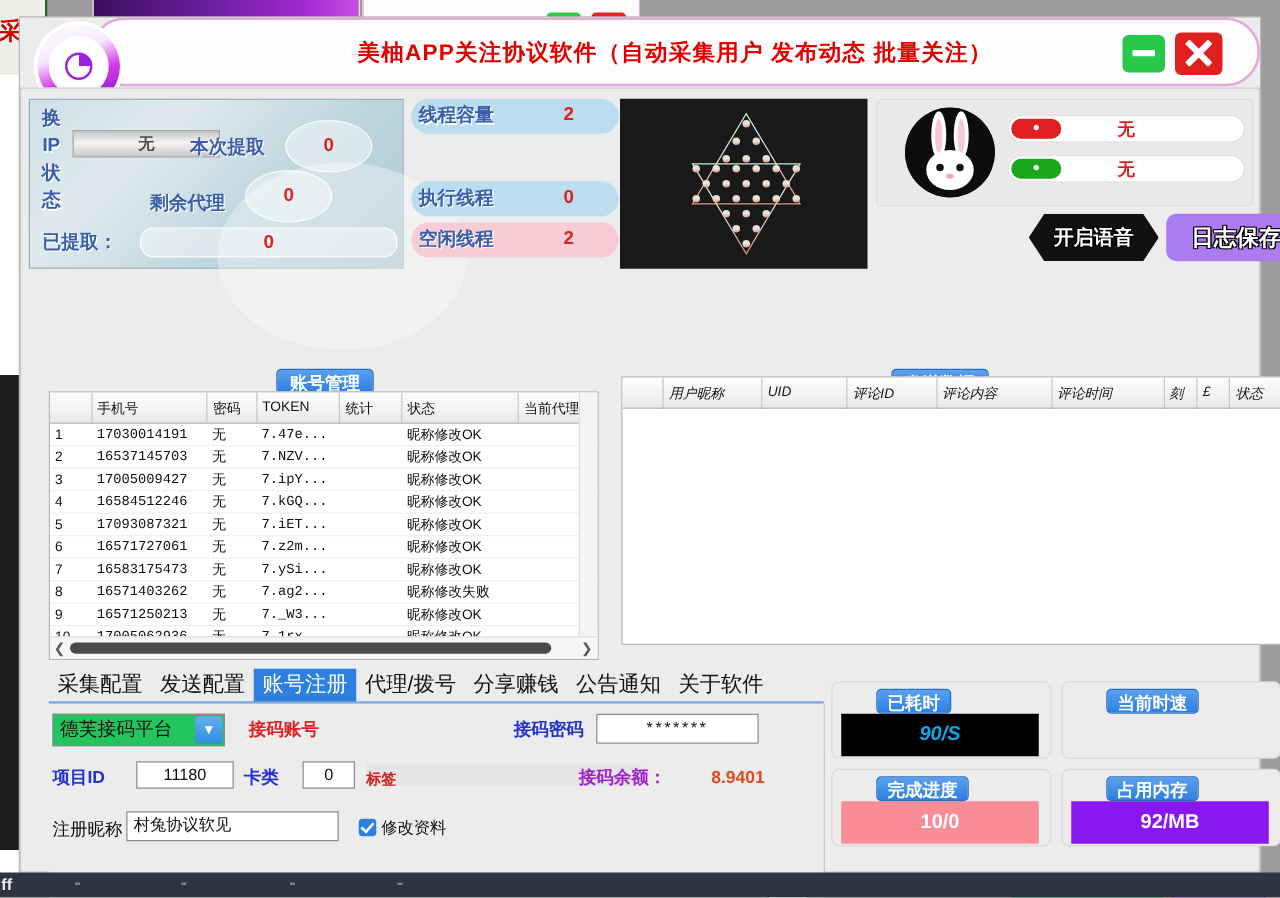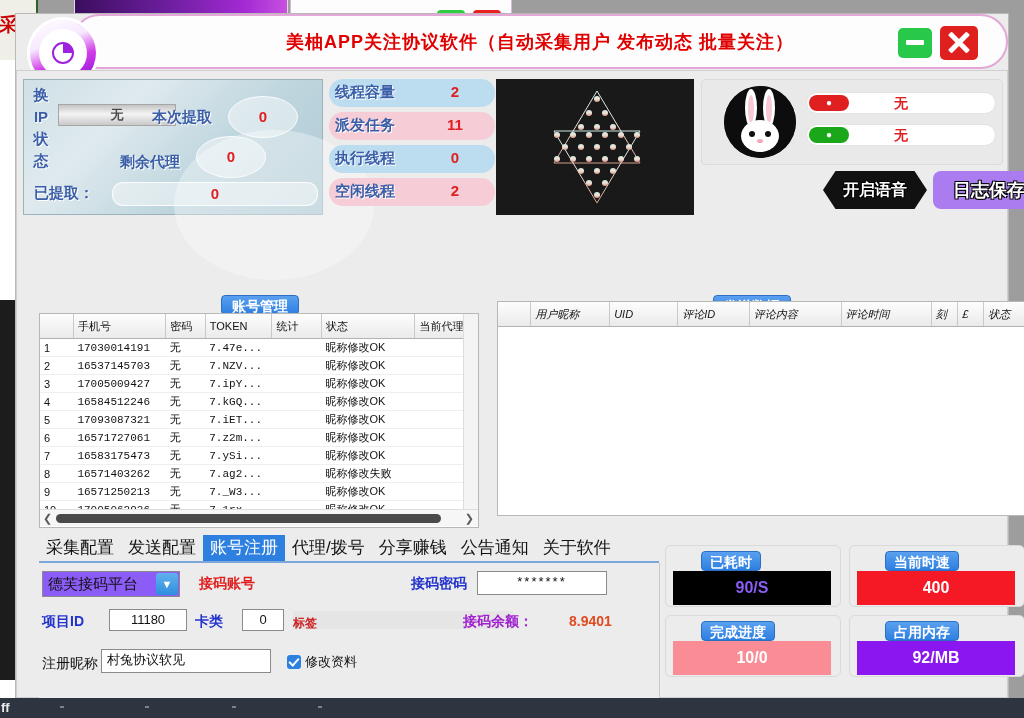--- a/index.html
+++ b/index.html
@@ -260,21 +260,21 @@
   #form-panel{
     position:absolute;left:22px;top:492px;width:620px;height:180px;
     background:#ececec;
   }
   .fl{position:absolute;font-size:14px;font-weight:bold;}
   .finput{
     position:absolute;background:#fff;border:1px solid #8a8a8a;box-sizing:border-box;
     font-size:13px;text-align:center;line-height:20px;color:#111;
   }
   #sel-platform{
-    position:absolute;left:3px;top:8px;width:138px;height:26px;background:#8b5cf6;
+    position:absolute;left:3px;top:8px;width:138px;height:26px;background:#22c55e;
     border:1px solid #8a8a8a;box-sizing:border-box;
     font-size:15px;line-height:24px;padding-left:5px;color:#111;
   }
   #sel-platform .arrowbox{
     position:absolute;right:1px;top:1px;width:22px;height:22px;
     background:linear-gradient(180deg,#62b0ee,#2f8ede);border-radius:3px;
     color:#fff;text-align:center;line-height:22px;font-size:11px;
   }
   #lab-acct{left:160px;top:12px;color:#e02020;}
   #in-acct{left:232px;top:8px;width:130px;height:24px;}
@@ -308,21 +308,21 @@
     position:absolute;left:28px;top:-2px;height:20px;padding:0 8px;border-radius:4px;
     background:linear-gradient(180deg,#5aa0f0,#2d7fe0);color:#fff;font-weight:bold;
     font-size:14px;line-height:20px;border:1px solid #2a6fc0;box-sizing:border-box;z-index:2;
   }
   .statcard .body{
     position:absolute;left:0;top:18px;width:158px;height:34px;
     display:flex;align-items:center;justify-content:center;
     font-size:16px;font-weight:bold;
   }
   #sc-time{left:656px;top:482px;}
-  #sc-time .body{background:#000;color:#8b5cf6;}
+  #sc-time .body{background:#000;color:#0ea5e9;font-style:italic;}
   #sc-speed{left:840px;top:482px;}
   #sc-speed .body{background:#f51825;color:#fff;}
   #sc-prog{left:656px;top:552px;}
   #sc-prog .body{background:#f98c95;color:#fff;}
   #sc-mem{left:840px;top:552px;}
   #sc-mem .body{background:#8a16f0;color:#fff;}
   .sc-frame{
     position:absolute;width:176px;height:62px;background:#ececec;
     border:1px solid #dadada;border-radius:6px;box-sizing:border-box;
   }
@@ -385,24 +385,20 @@
         <div class="pp-lab" id="pp-remain-lab">剩余代理</div>
         <div class="pp-ell" id="pp-remain-val">0</div>
         <div id="pp-total-lab">已提取：</div>
         <div id="pp-total-ell">0</div>
       </div>
 
       <div id="thread-stats">
         <div class="ts-row" id="ts0" style="background: rgb(188, 220, 239);">
           <span class="lab">线程容量</span>
           <span class="val">2</span>
-        </div>
-        <div class="ts-row" id="ts1" style="background: rgb(246, 204, 214);">
-          <span class="lab">派发任务</span>
-          <span class="val">11</span>
         </div>
         <div class="ts-row" id="ts2" style="background: rgb(188, 220, 239);">
           <span class="lab">执行线程</span>
           <span class="val">0</span>
         </div>
         <div class="ts-row" id="ts3" style="background: rgb(246, 204, 214);">
           <span class="lab">空闲线程</span>
           <span class="val">2</span>
         </div>
       </div>
@@ -664,21 +660,20 @@
     <div class="sc-frame" id="scf2"></div>
     <div class="sc-frame" id="scf3"></div>
     <div class="sc-frame" id="scf4"></div>
 
     <div class="statcard" id="sc-time">
       <div class="cap">已耗时</div>
       <div class="body">90/S</div>
     </div>
     <div class="statcard" id="sc-speed">
       <div class="cap">当前时速</div>
-      <div class="body">400</div>
     </div>
     <div class="statcard" id="sc-prog">
       <div class="cap">完成进度</div>
       <div class="body">10/0</div>
     </div>
     <div class="statcard" id="sc-mem">
       <div class="cap">占用内存</div>
       <div class="body">92/MB</div>
     </div>
 

